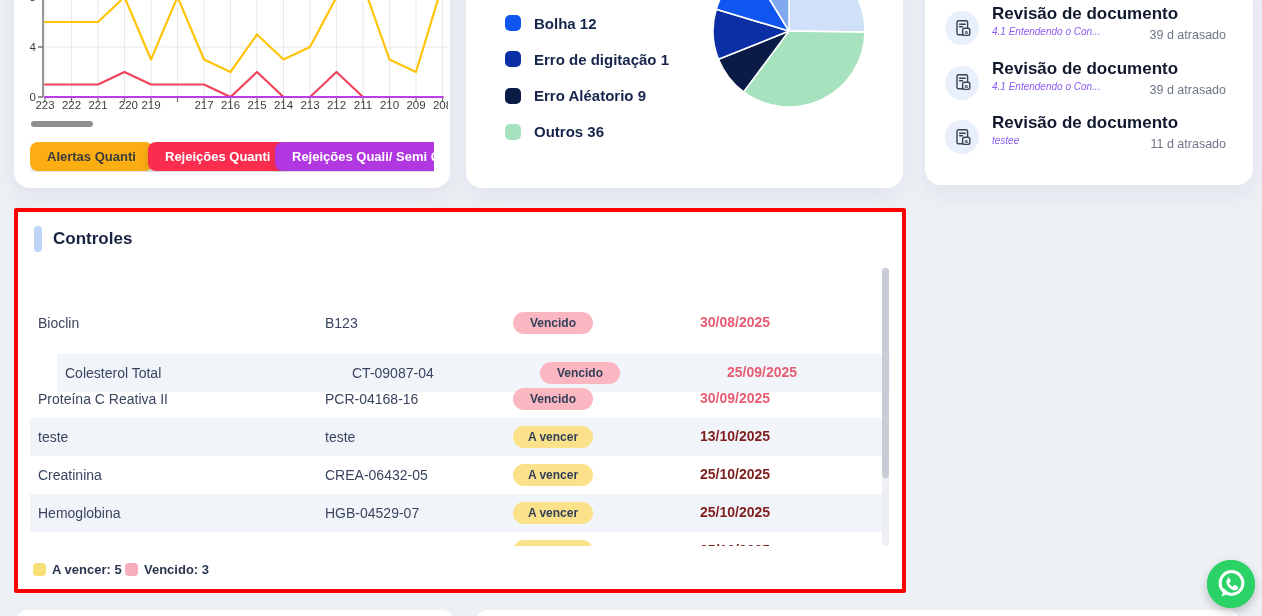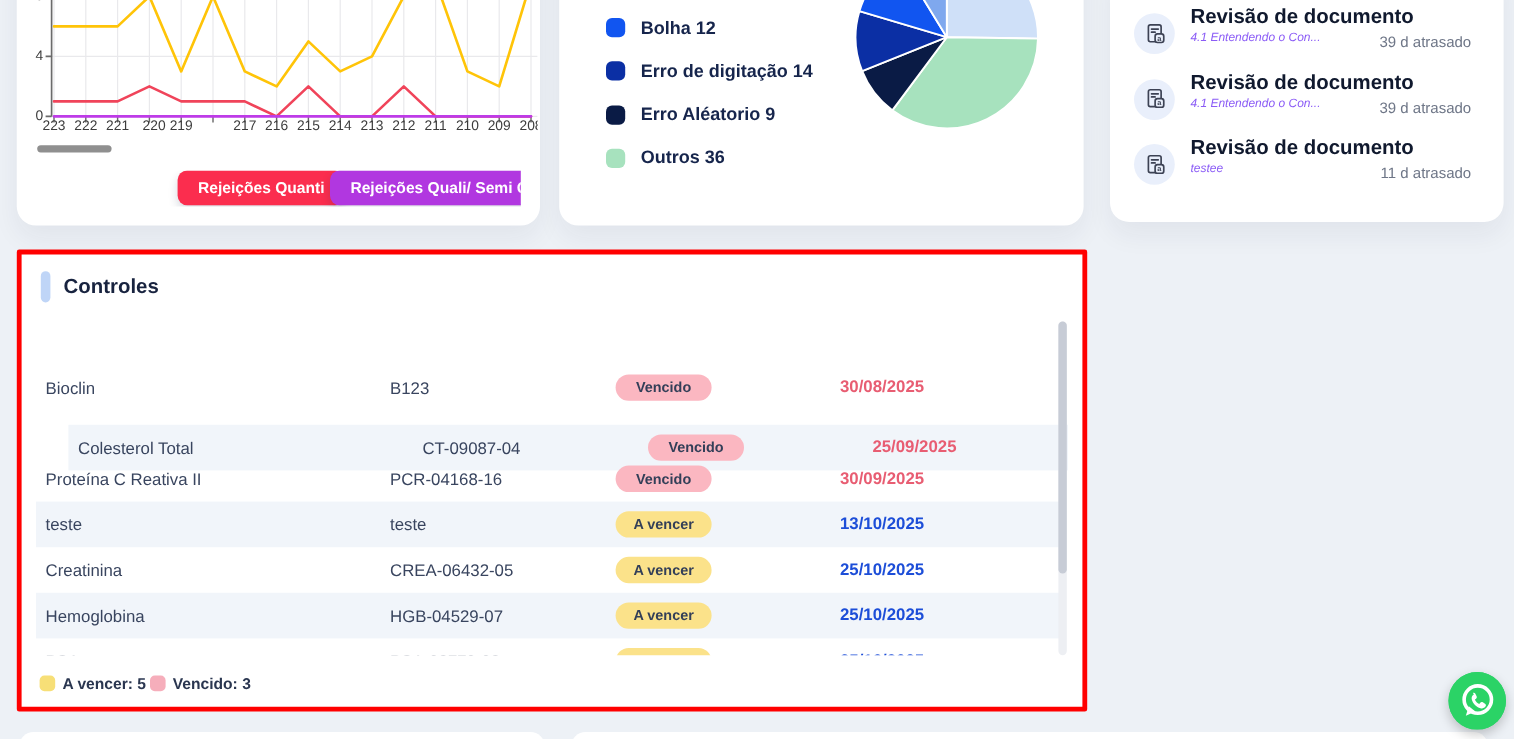--- a/index.html
+++ b/index.html
@@ -29,21 +29,21 @@
   #controles-title{position:absolute;left:53px;top:229px;font-size:17px;font-weight:700;color:#18233F;}
   #controles-table{position:absolute;left:30px;top:268px;width:860px;height:278px;overflow:hidden;}
   .t-header{position:absolute;left:0;top:0;width:853px;height:36px;background:#EDF2F9;border-radius:8px 8px 0 0;}
   .th{position:absolute;top:10px;font-size:13px;color:#5B6880;white-space:nowrap;}
   .t-row{position:absolute;left:0;width:853px;height:38px;}
   .t-row.stripe{background:#F1F5FA;}
   .td-text{position:absolute;top:11px;font-size:14px;color:#39455F;white-space:nowrap;}
   .badge{position:absolute;top:8px;width:80px;height:22px;border-radius:12px;font-size:12px;font-weight:700;color:#333F58;display:flex;align-items:center;justify-content:center;}
   .badge.vencido{background:#FBB7C1;}
   .badge.avencer{background:#FBE28A;}
-  .td-date{position:absolute;top:10px;font-size:14px;font-weight:600;color:#1d4ed8;white-space:nowrap;}
+  .td-date{position:absolute;top:10px;font-size:14px;font-weight:600;color:#7f1d1d;white-space:nowrap;}
   .td-date.red{color:#E85D72;}
   #table-scroll-track{position:absolute;left:882px;top:268px;width:7px;height:278px;border-radius:4px;background:#EDEFF3;}
   #table-scroll-thumb{position:absolute;left:882px;top:268px;width:7px;height:210px;border-radius:4px;background:#C7CCD6;cursor:pointer;}
   .ctrl-legend-swatch{position:absolute;width:13px;height:13px;border-radius:4px;}
   .ctrl-legend-label{position:absolute;font-size:13px;font-weight:600;color:#2A3650;white-space:nowrap;}
   
   .peek-card{position:absolute;top:610px;height:26px;background:#fff;border-radius:12px;}
   
   #whatsapp-btn{position:absolute;left:1207px;top:560px;width:48px;height:48px;border-radius:50%;background:#2BD366;box-shadow:0 4px 10px rgba(0,0,0,.22);cursor:pointer;display:flex;align-items:center;justify-content:center;}
 </style>
@@ -113,33 +113,34 @@
       <div class="x-label" style="left: 239px;">214</div>
       <div class="x-label" style="left: 265.5px;">213</div>
       <div class="x-label" style="left: 292px;">212</div>
       <div class="x-label" style="left: 318.5px;">211</div>
       <div class="x-label" style="left: 345px;">210</div>
       <div class="x-label" style="left: 371.5px;">209</div>
       <div class="x-label" style="left: 398px;">208</div>
     </div>
   <div id="chart-scrollbar"></div>
   <div id="chart-buttons">
+      <button class="chart-btn" style="left: 0px; background: rgb(251, 173, 18); color: rgb(59, 59, 59);">Alertas Quanti</button>
       <button class="chart-btn" style="left: 118px; background: rgb(251, 45, 78); color: rgb(255, 255, 255);">Rejeições Quanti</button>
       <button class="chart-btn" style="left: 245px; background: rgb(177, 55, 224); color: rgb(255, 255, 255);">Rejeições Quali/ Semi Quant</button>
     </div>
 
   <div class="card" style="left:466px;top:-50px;width:437px;height:238px;"></div>
   <div id="pie-legend">
       <div class="pie-legend-item" style="top: 12px;">
         <span class="pie-legend-swatch" style="background: rgb(17, 85, 240);"></span>
         <span class="pie-legend-text">Bolha 12</span>
       </div>
       <div class="pie-legend-item" style="top: 48.3px;">
         <span class="pie-legend-swatch" style="background: rgb(11, 47, 164);"></span>
-        <span class="pie-legend-text">Erro de digitação 14</span>
+        <span class="pie-legend-text">Erro de digitação 1</span>
       </div>
       <div class="pie-legend-item" style="top: 84.6px;">
         <span class="pie-legend-swatch" style="background: rgb(10, 27, 69);"></span>
         <span class="pie-legend-text">Erro Aléatorio 9</span>
       </div>
       <div class="pie-legend-item" style="top: 120.9px;">
         <span class="pie-legend-swatch" style="background: rgb(167, 226, 190);"></span>
         <span class="pie-legend-text">Outros 36</span>
       </div>
     </div>

